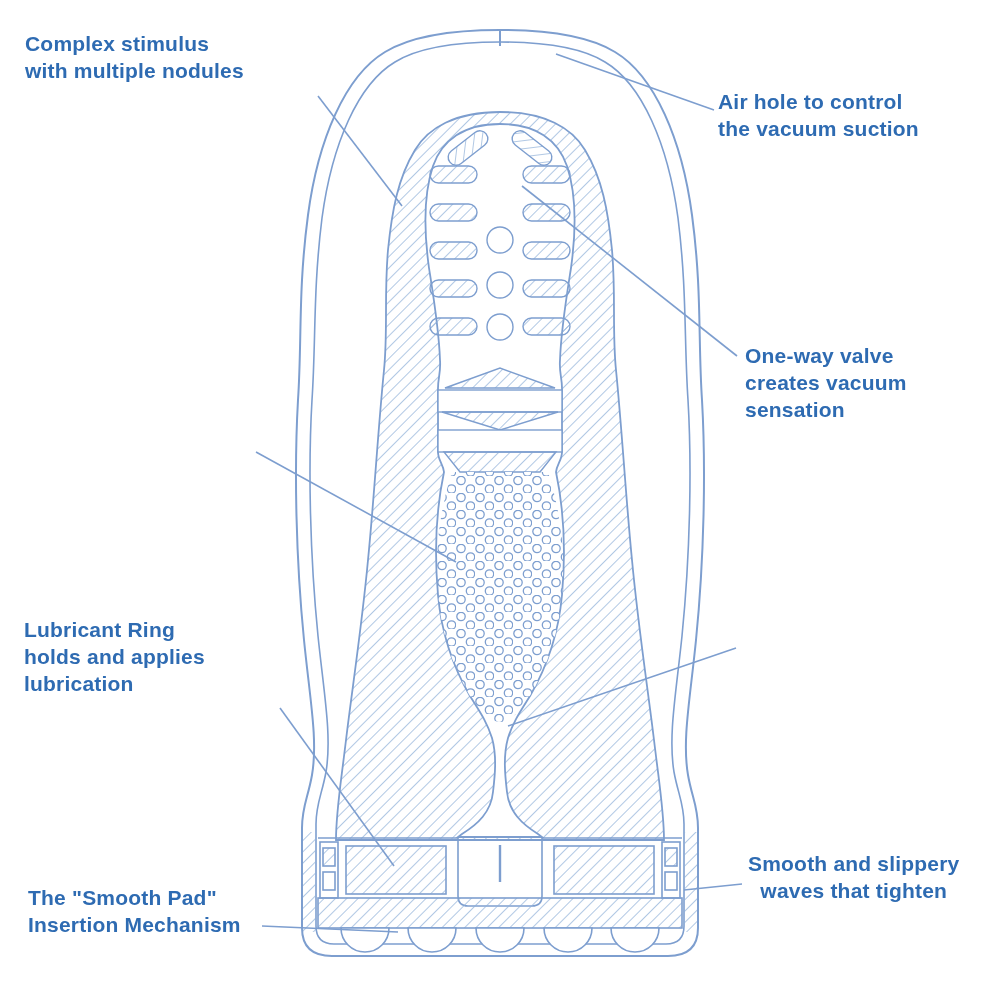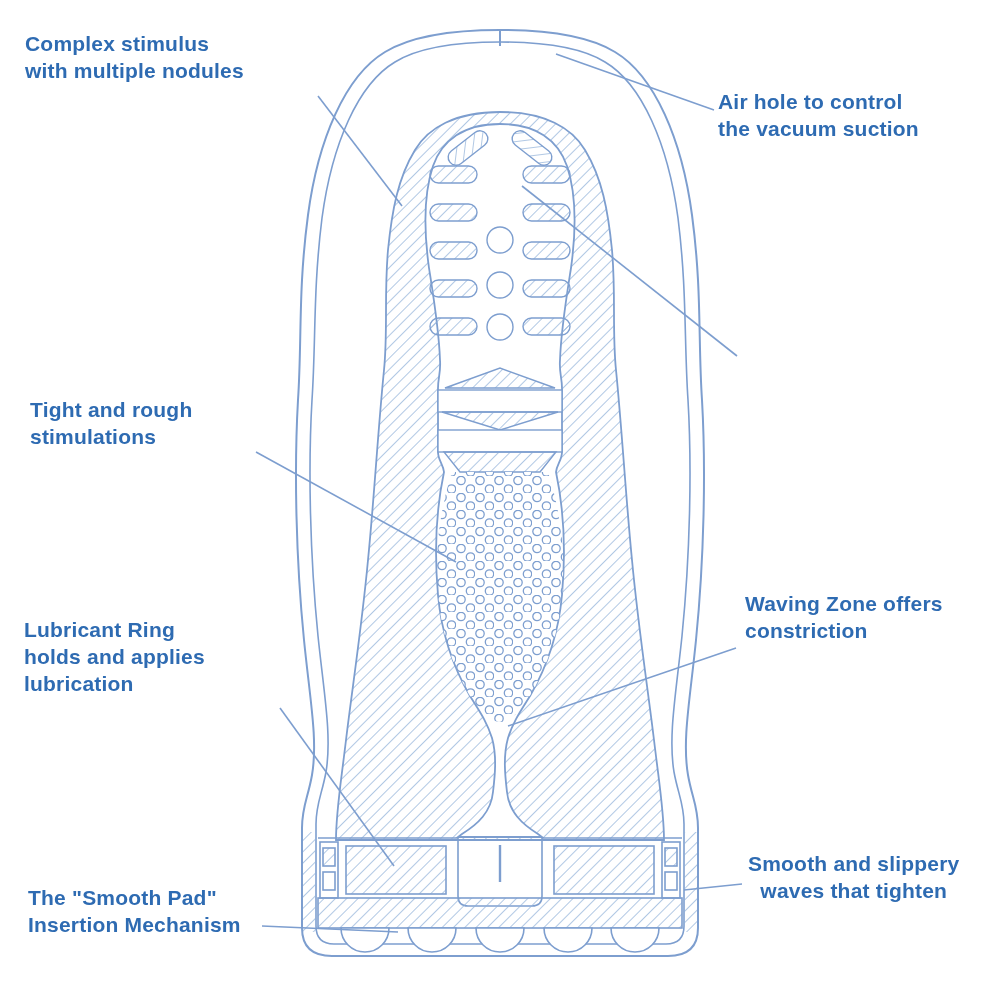--- a/index.html
+++ b/index.html
@@ -198,25 +198,24 @@
       <line x1="736" y1="648" x2="508" y2="726"></line>
       <line x1="262" y1="926" x2="398" y2="932"></line>
       <line x1="742" y1="884" x2="684" y2="890"></line>
     </g>
   </svg>
 
   <div class="callout lbl-airhole">Air hole to control
 the vacuum suction</div>
   <div class="callout lbl-complex">Complex stimulus
 with multiple nodules</div>
-  <div class="callout lbl-tight">Tight and rough
-stimulations</div>
+  <div class="callout lbl-valve">One-way valve
+creates vacuum
+sensation</div>
   <div class="callout lbl-lube">Lubricant Ring
 holds and applies
 lubrication</div>
-  <div class="callout lbl-waving">Waving Zone offers
-constriction</div>
   <div class="callout lbl-smoothpad">The "Smooth Pad"
 Insertion Mechanism</div>
   <div class="callout lbl-slippery">Smooth and slippery
 waves that tighten</div>
 
 </div>
 
 </body></html>

